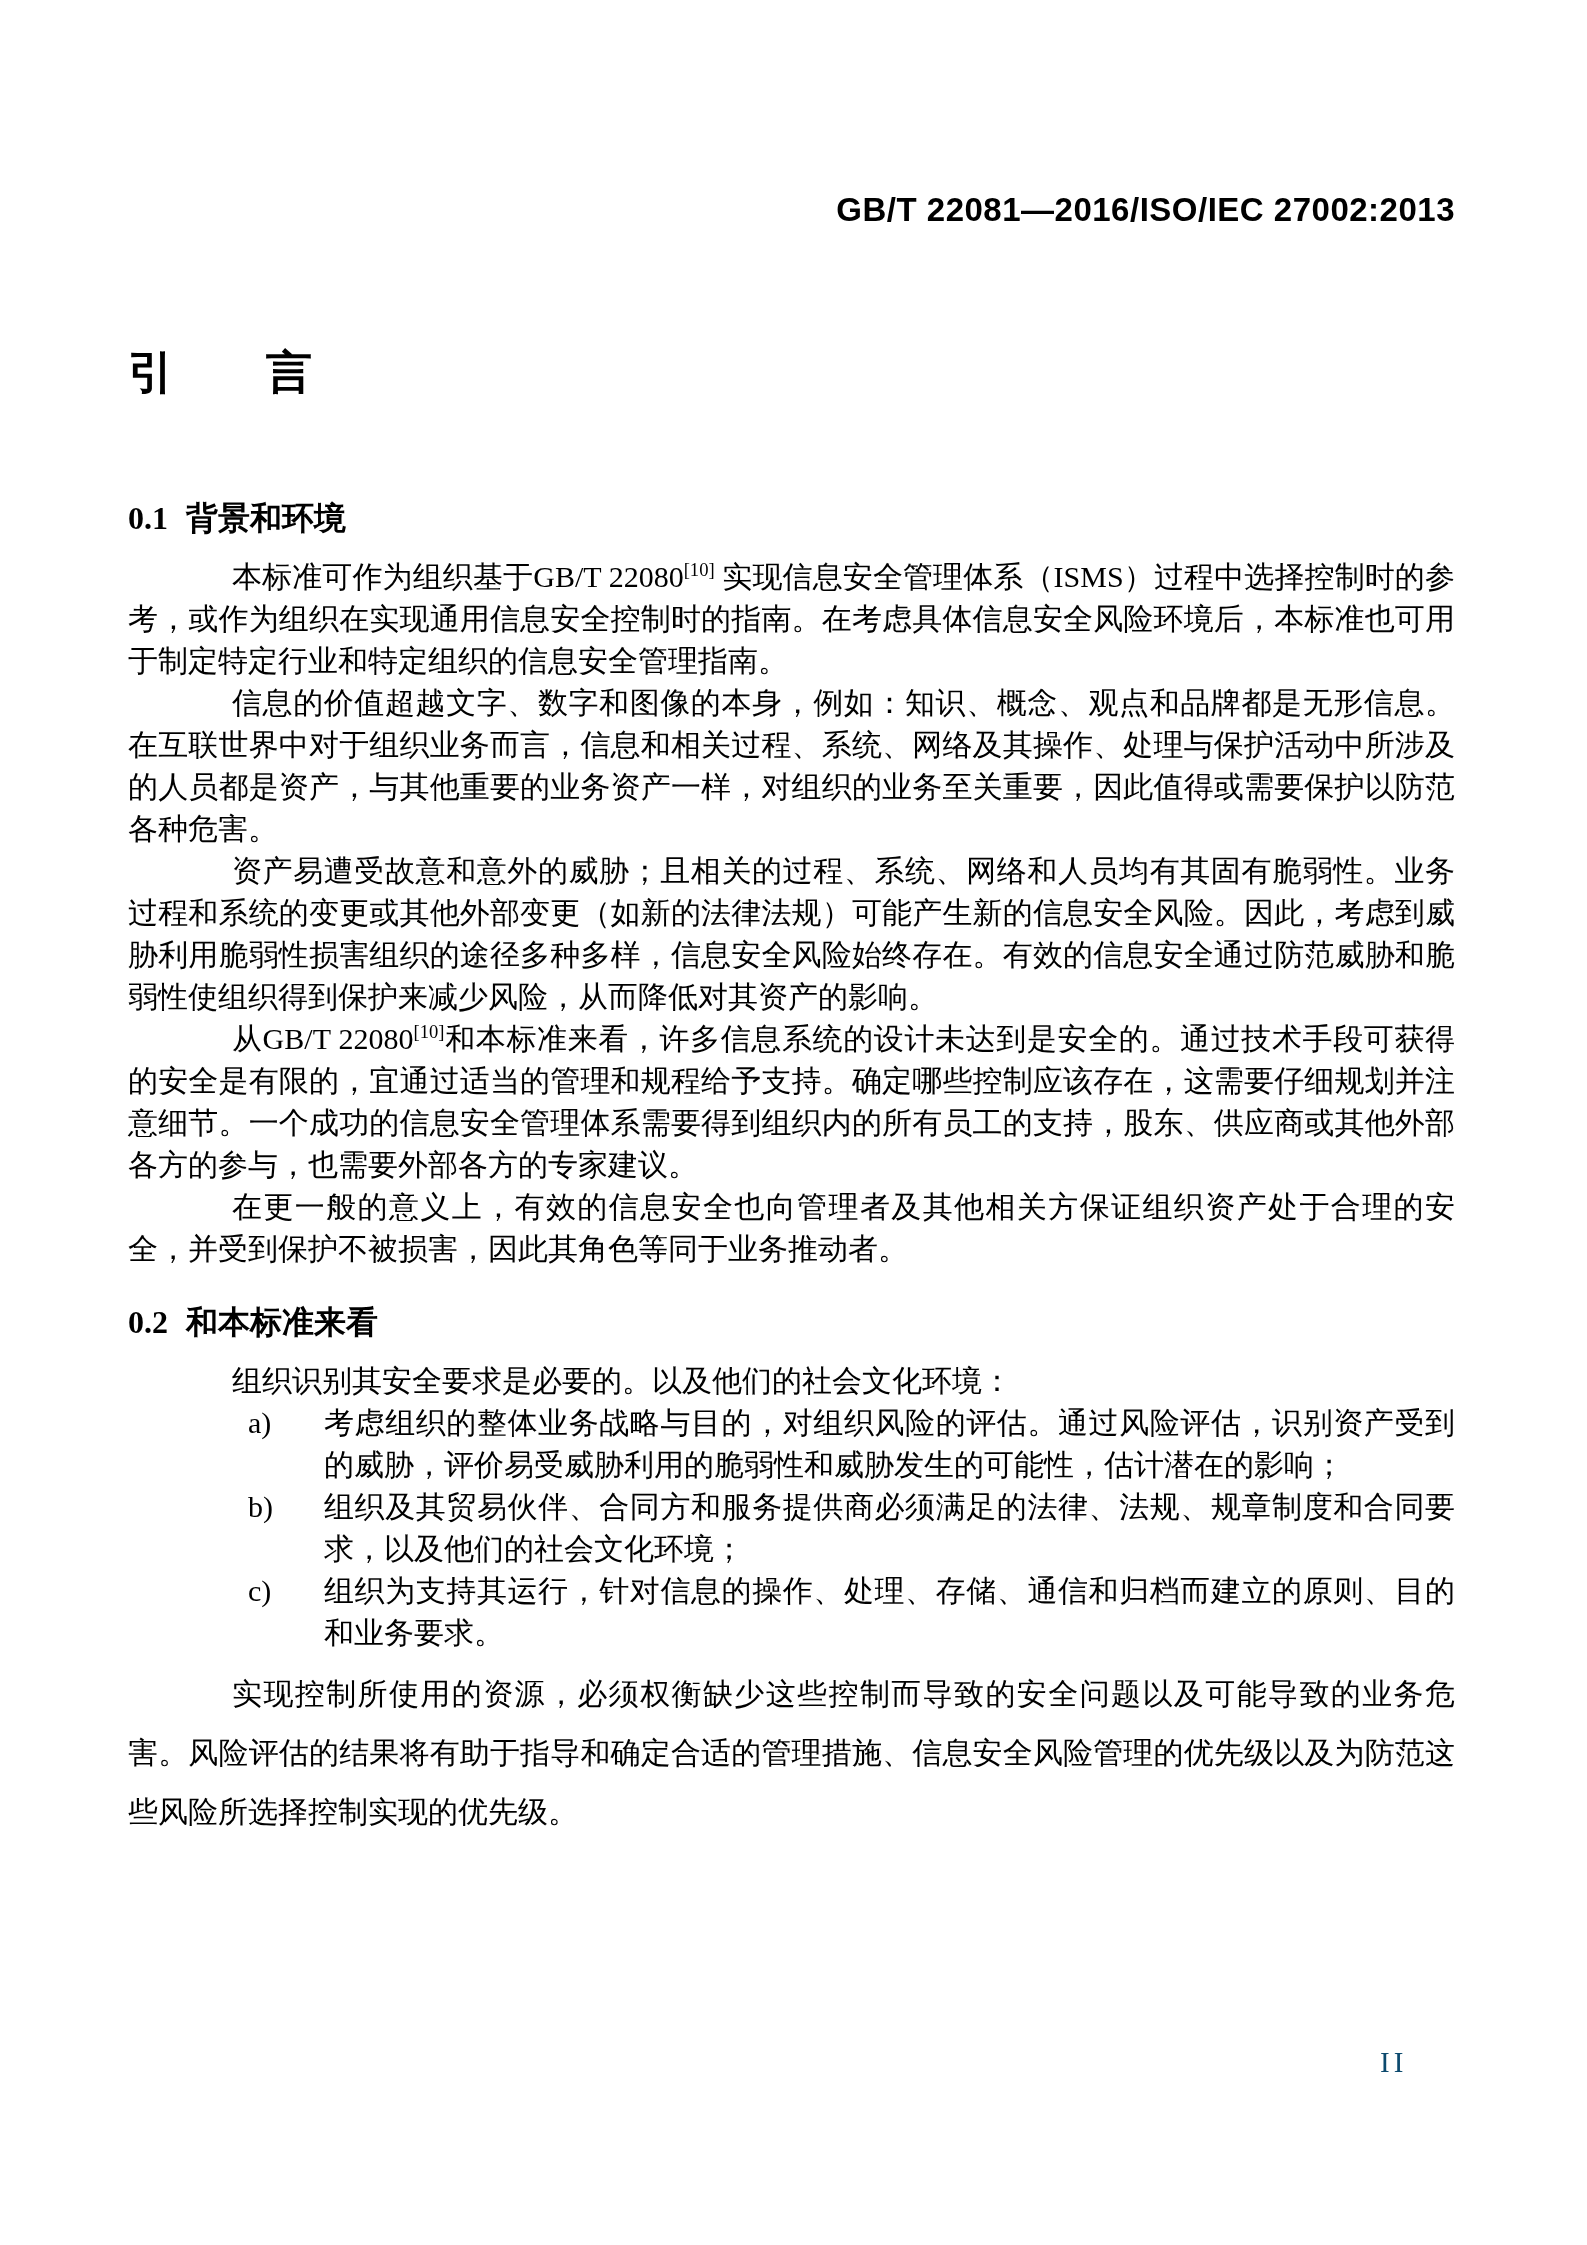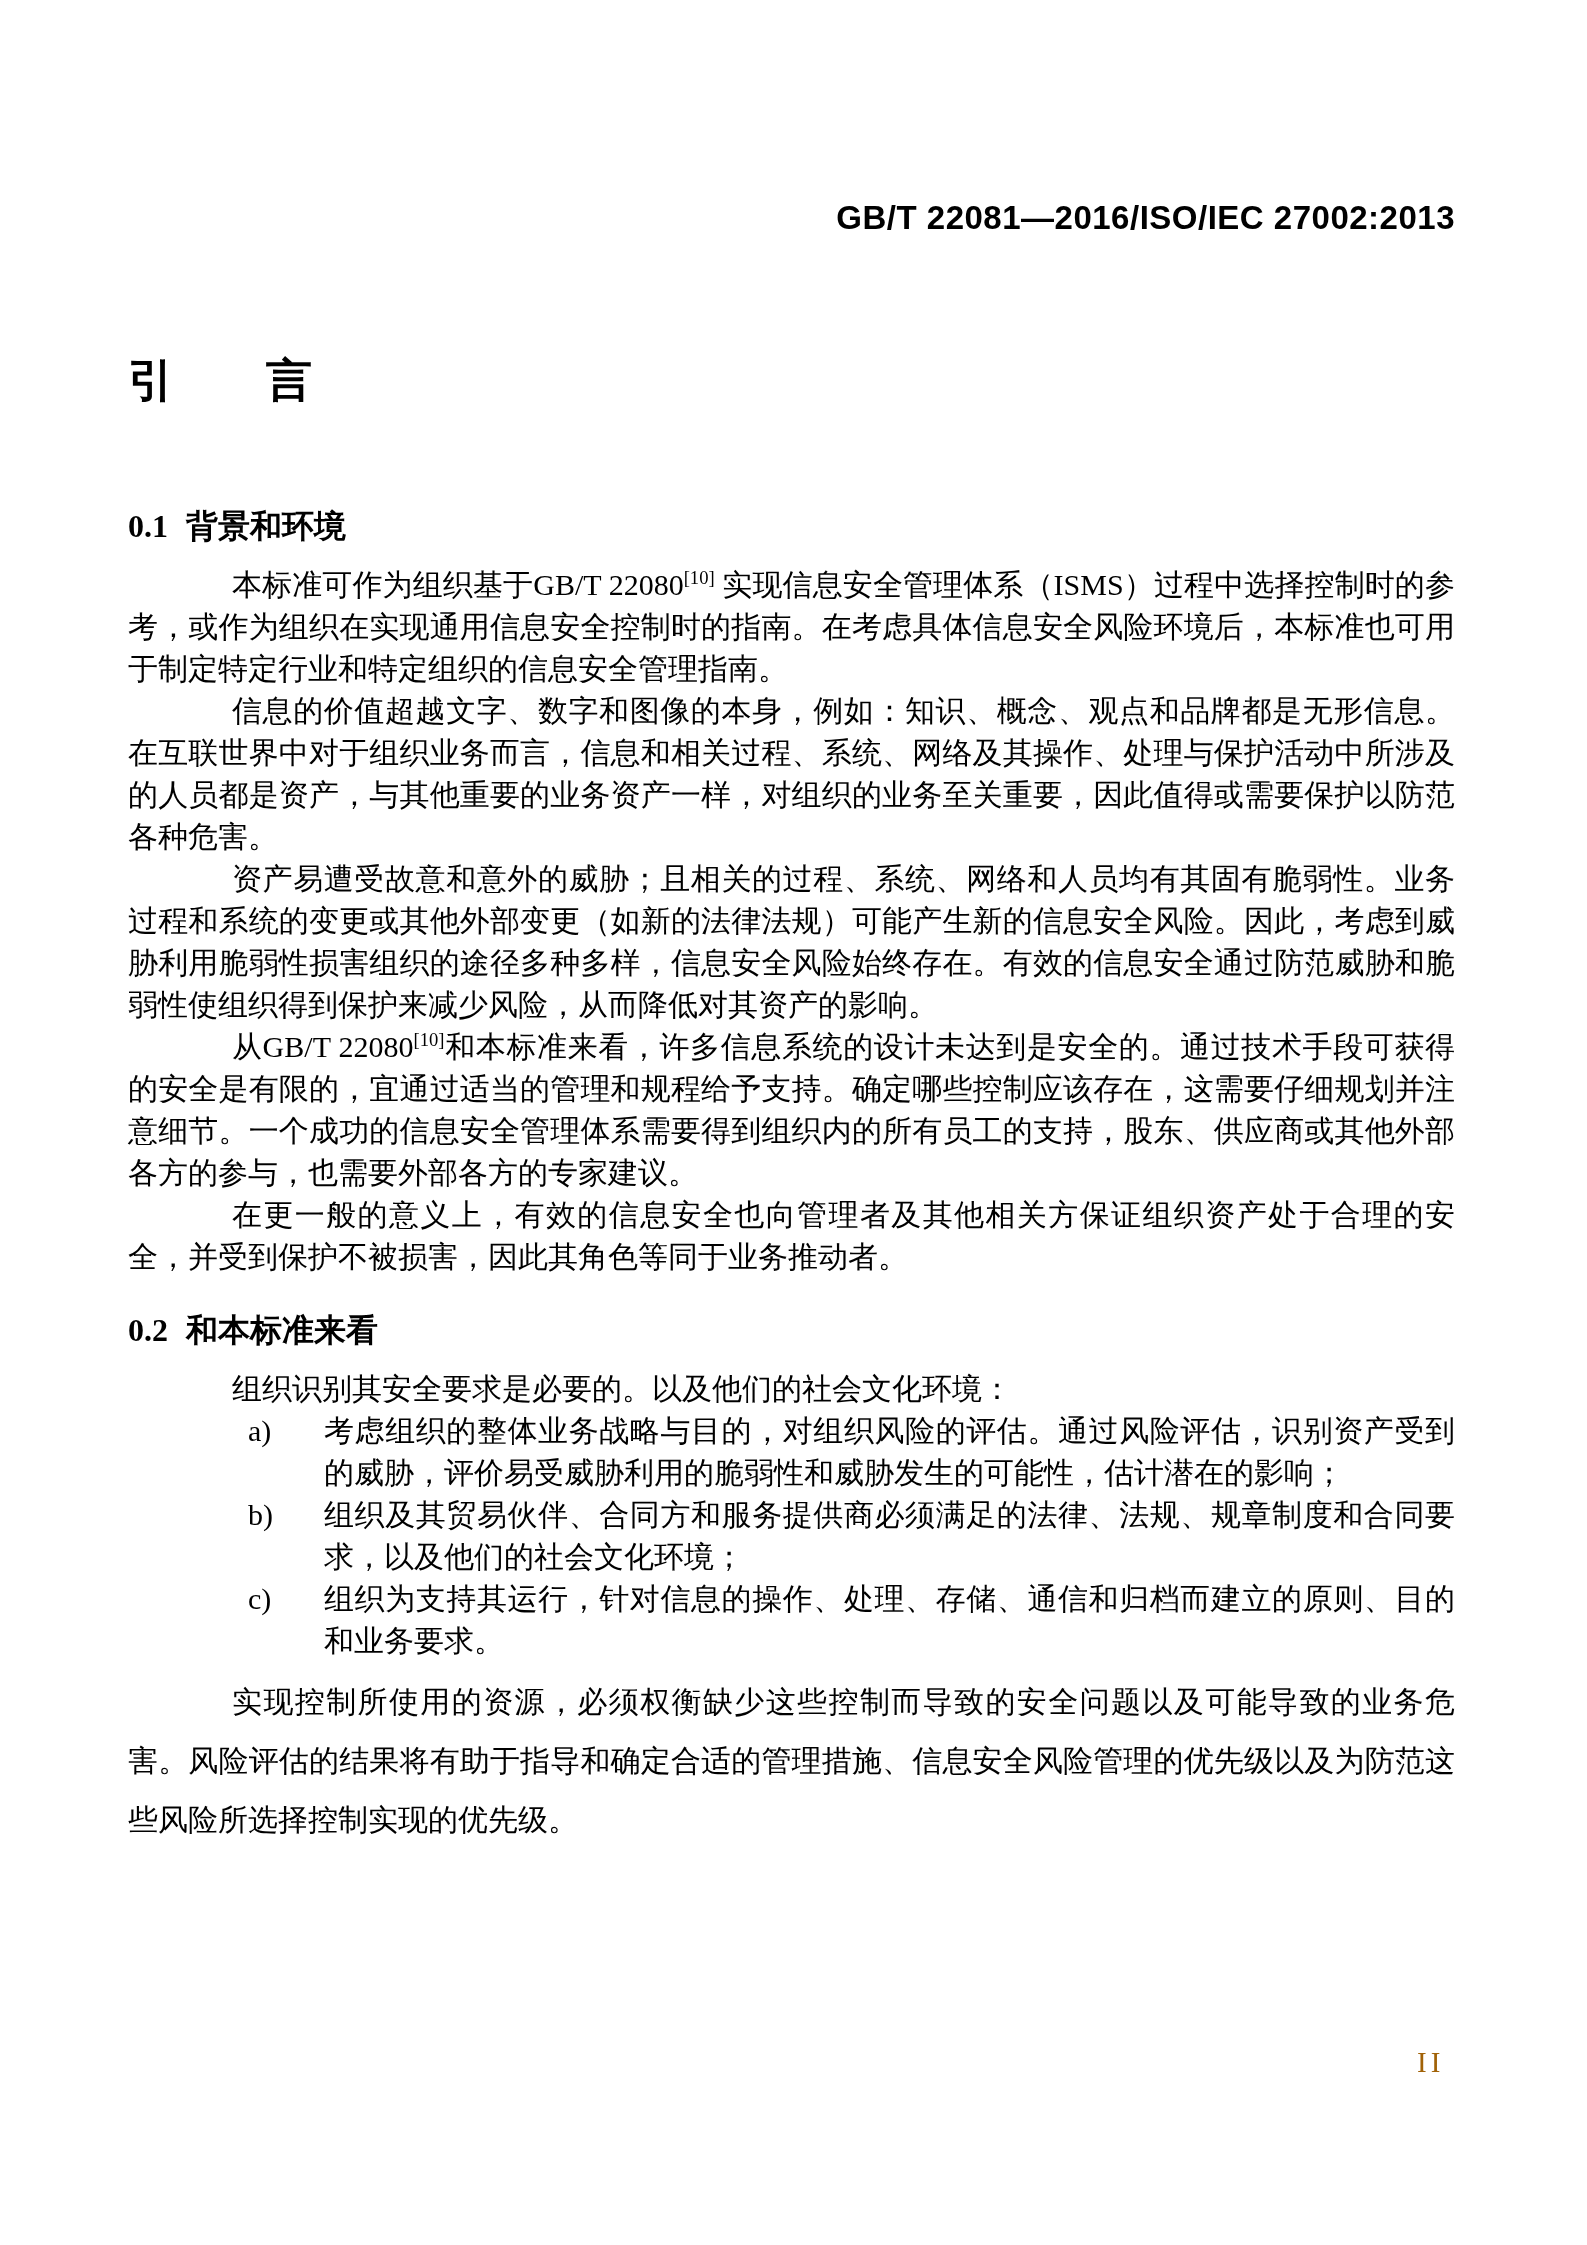--- a/index.html
+++ b/index.html
@@ -9,21 +9,21 @@
   }
   body {
     width: 1587px;
     height: 2245px;
     position: relative;
     overflow: hidden;
     color: #000000;
     font-family: "Liberation Serif", serif;
   }
   .page {
-    padding: 16px 132px 0 128px;
+    padding: 8px 132px 0 128px;
   }
   .header-row {
     padding-top: 183px;
     text-align: right;
     font-family: "Liberation Sans", sans-serif;
     font-weight: bold;
     font-size: 33px;
     line-height: 1.15;
     letter-spacing: 0.5px;
   }
@@ -82,22 +82,21 @@
     line-height: 0;
     vertical-align: super;
   }
   .page-number {
     position: absolute;
     left: 1380px;
     top: 2046px;
     font-family: "Liberation Serif", serif;
     font-size: 29px;
     letter-spacing: 4px;
-    color: #a16207;
-    margin-left: 37px;
+    color: #0c4a6e;
   }
 </style>
 </head>
 <body>
 
 <div class="page">
   <div class="header-row">
     <span>GB/T 22081—2016/ISO/IEC 27002:2013</span>
   </div>
   <h1 class="doc-title">引　　言</h1>

